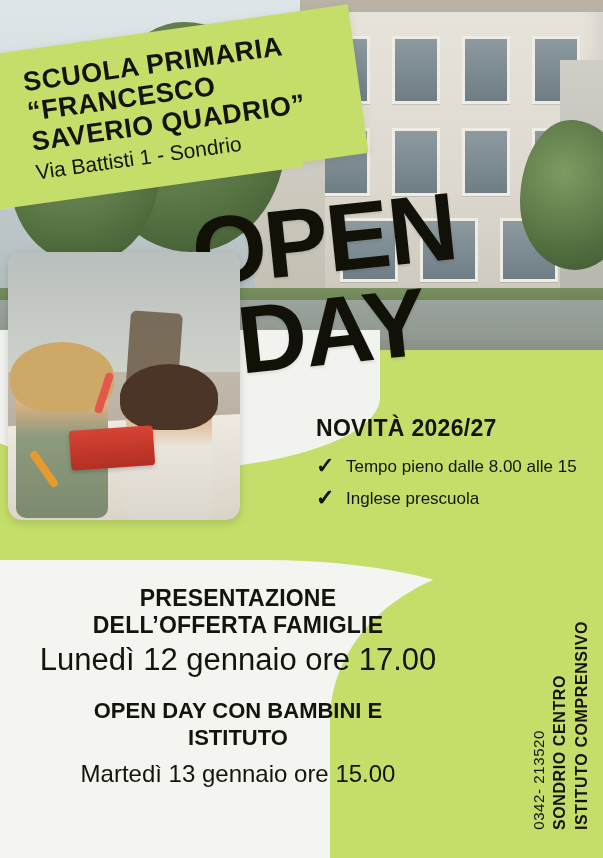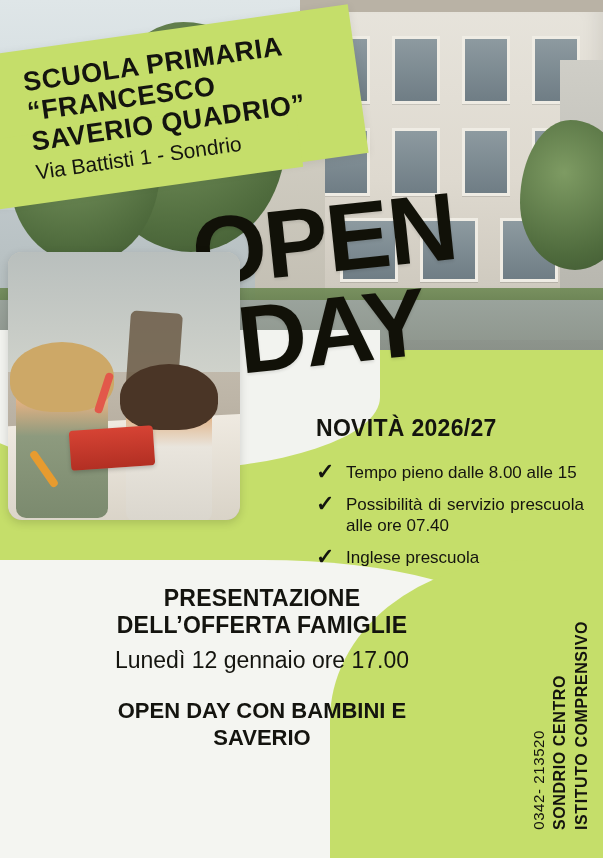--- a/index.html
+++ b/index.html
@@ -224,21 +224,21 @@
 
   
   .novita {
     position: absolute;
     left: 316px; top: 415px;
     width: 268px;
     color: #14140f;
   }
   .novita .title {
     font-size: 23px; font-weight: bold; letter-spacing: .3px;
-    margin-bottom: 20px;
+    margin-bottom: 14px;
     text-align: left;
   }
   .novita ul { list-style: none; margin: 0; padding: 0; }
   .novita li {
     position: relative;
     padding-left: 30px;
     font-size: 17px;
     line-height: 21px;
     margin-bottom: 11px;
     text-align: justify;
@@ -248,33 +248,33 @@
     width: 22px; height: 22px;
     color: #14140f;
     font-size: 22px;
     font-weight: bold;
     line-height: 20px;
   }
 
   
   .info {
     position: absolute;
-    left: 36px; top: 585px;
+    left: 12px; top: 585px;
     width: 452px;
     text-align: center;
     color: #14140f;
   }
   .info .h {
     font-weight: bold;
     font-size: 23px;
     line-height: 27px;
     letter-spacing: .2px;
   }
   .info .sub {
-    font-size: 23px;
+    font-size: 31px;
     line-height: 30px;
     margin-top: 6px;
     margin-bottom: 22px;
   }
   .info .h2 {
     font-weight: bold;
     font-size: 22px;
     line-height: 27px;
   }
   .info .sub2 {
@@ -375,36 +375,36 @@
 
   <div class="novita">
     <div class="title">NOVITÀ 2026/27</div>
     <ul>
       <li>
         <span class="check">✓</span>
         <span>Tempo pieno dalle 8.00 alle 15</span>
       </li>
       <li>
         <span class="check">✓</span>
-        <span>Possibilità di servizio prescuola alle ore 07.40</span>
       </li>
       <li>
         <span class="check">✓</span>
         <span>Inglese prescuola</span>
       </li>
     </ul>
   </div>
 
   <div class="info">
     <div class="h">PRESENTAZIONE</div>
     <div class="h">DELL’OFFERTA FAMIGLIE</div>
     <div class="sub">Lunedì 12 gennaio ore 17.00</div>
 
     <div class="h2">OPEN DAY CON BAMBINI E</div>
-    <div class="h2">SAVERIO</div>
+    <div class="h2">ISTITUTO</div>
+    <div class="sub2">Martedì 13 gennaio ore 15.00</div>
   </div>
 
   <div class="vert">
     <span class="bold">ISTITUTO COMPRENSIVO</span>
     <span class="bold">SONDRIO CENTRO</span>
     <span>0342- 213520</span>
   </div>
 
 </div>
 

